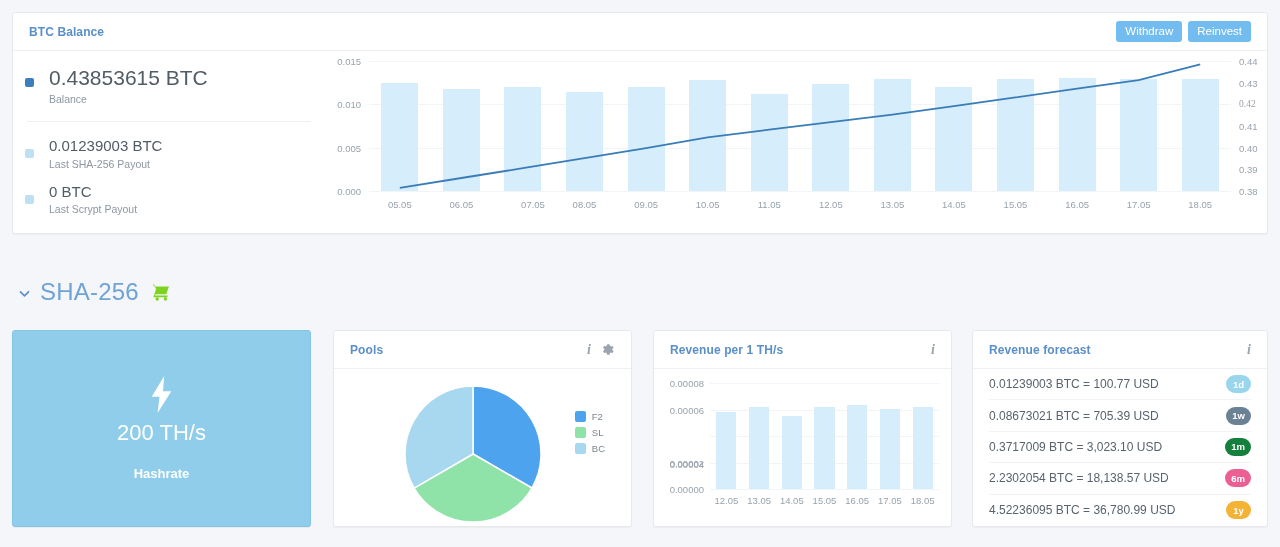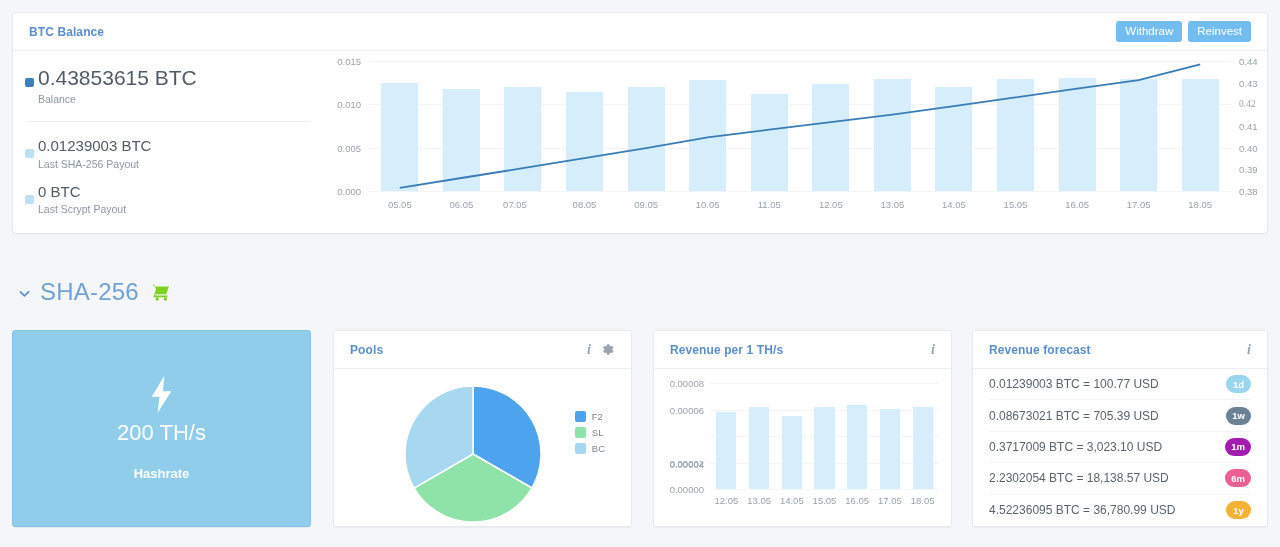--- a/index.html
+++ b/index.html
@@ -64,21 +64,21 @@
     cursor: pointer;
     line-height: 1.1;
   }
   .balance-body { display: flex; height: 183px; }
 
   .balance-left {
     width: 318px;
     padding: 14px 18px 0 12px;
     border-right: 0;
   }
-  .bal-row { display: flex; align-items: flex-start; gap: 4px; }
+  .bal-row { display: flex; align-items: flex-start; gap: 15px; }
   .bal-dot {
     width: 9px; height: 9px; border-radius: 2px;
     margin-top: 13px; flex: none;
   }
   .bal-dot.primary { background: #3d7ebd; }
   .bal-dot.muted   { background: #bfe0f2; }
   .bal-amount-big { font-size: 21px; color: #515c66; line-height: 1.25; font-weight: normal; }
   .bal-amount     { font-size: 15px; color: #515c66; line-height: 1.3; font-weight: normal; }
   .bal-label      { font-size: 10.5px; color: #8d97a2; margin-top: 2px; }
   .bal-sep { height: 1px; background: #eceff3; margin: 16px 2px 14px 2px; }
@@ -230,21 +230,21 @@
             <div class="bar" style="left: 381.743px; width: 36.9429px; height: 96.6333px; background: rgb(214, 237, 251);"></div>
             <div class="bar" style="left: 443.314px; width: 36.9429px; height: 106.773px; background: rgb(214, 237, 251);"></div>
             <div class="bar" style="left: 504.886px; width: 36.9429px; height: 111.8px; background: rgb(214, 237, 251);"></div>
             <div class="bar" style="left: 566.457px; width: 36.9429px; height: 104.173px; background: rgb(214, 237, 251);"></div>
             <div class="bar" style="left: 628.029px; width: 36.9429px; height: 111.8px; background: rgb(214, 237, 251);"></div>
             <div class="bar" style="left: 689.6px; width: 36.9429px; height: 112.84px; background: rgb(214, 237, 251);"></div>
             <div class="bar" style="left: 751.171px; width: 36.9429px; height: 111.627px; background: rgb(214, 237, 251);"></div>
             <div class="bar" style="left: 812.743px; width: 36.9429px; height: 112.233px; background: rgb(214, 237, 251);"></div>
             <div class="xtick" style="left: 30.7857px; top: 138px; width: 50px;">05.05</div>
             <div class="xtick" style="left: 92.3571px; top: 138px; width: 50px;">06.05</div>
-            <div class="xtick" style="left: 146px; top: 138px; width: 50px;">07.05</div>
+            <div class="xtick" style="left: 164px; top: 138px; width: 50px;">07.05</div>
             <div class="xtick" style="left: 215.5px; top: 138px; width: 50px;">08.05</div>
             <div class="xtick" style="left: 277.071px; top: 138px; width: 50px;">09.05</div>
             <div class="xtick" style="left: 338.643px; top: 138px; width: 50px;">10.05</div>
             <div class="xtick" style="left: 400.214px; top: 138px; width: 50px;">11.05</div>
             <div class="xtick" style="left: 461.786px; top: 138px; width: 50px;">12.05</div>
             <div class="xtick" style="left: 523.357px; top: 138px; width: 50px;">13.05</div>
             <div class="xtick" style="left: 584.929px; top: 138px; width: 50px;">14.05</div>
             <div class="xtick" style="left: 646.5px; top: 138px; width: 50px;">15.05</div>
             <div class="xtick" style="left: 708.071px; top: 138px; width: 50px;">16.05</div>
             <div class="xtick" style="left: 769.643px; top: 138px; width: 50px;">17.05</div>
@@ -369,21 +369,21 @@
         <div class="fc-row">
           <span class="fc-text">0.01239003 BTC = 100.77 USD</span>
           <span class="fc-badge" style="background: rgb(154, 213, 238);">1d</span>
         </div>
         <div class="fc-row">
           <span class="fc-text">0.08673021 BTC = 705.39 USD</span>
           <span class="fc-badge" style="background: rgb(107, 130, 150);">1w</span>
         </div>
         <div class="fc-row">
           <span class="fc-text">0.3717009 BTC = 3,023.10 USD</span>
-          <span class="fc-badge" style="background: #a21caf;">1m</span>
+          <span class="fc-badge" style="background: #15803d;">1m</span>
         </div>
         <div class="fc-row">
           <span class="fc-text">2.2302054 BTC = 18,138.57 USD</span>
           <span class="fc-badge" style="background: rgb(236, 95, 147);">6m</span>
         </div>
         <div class="fc-row">
           <span class="fc-text">4.52236095 BTC = 36,780.99 USD</span>
           <span class="fc-badge" style="background: rgb(245, 179, 53);">1y</span>
         </div>
       </div>

